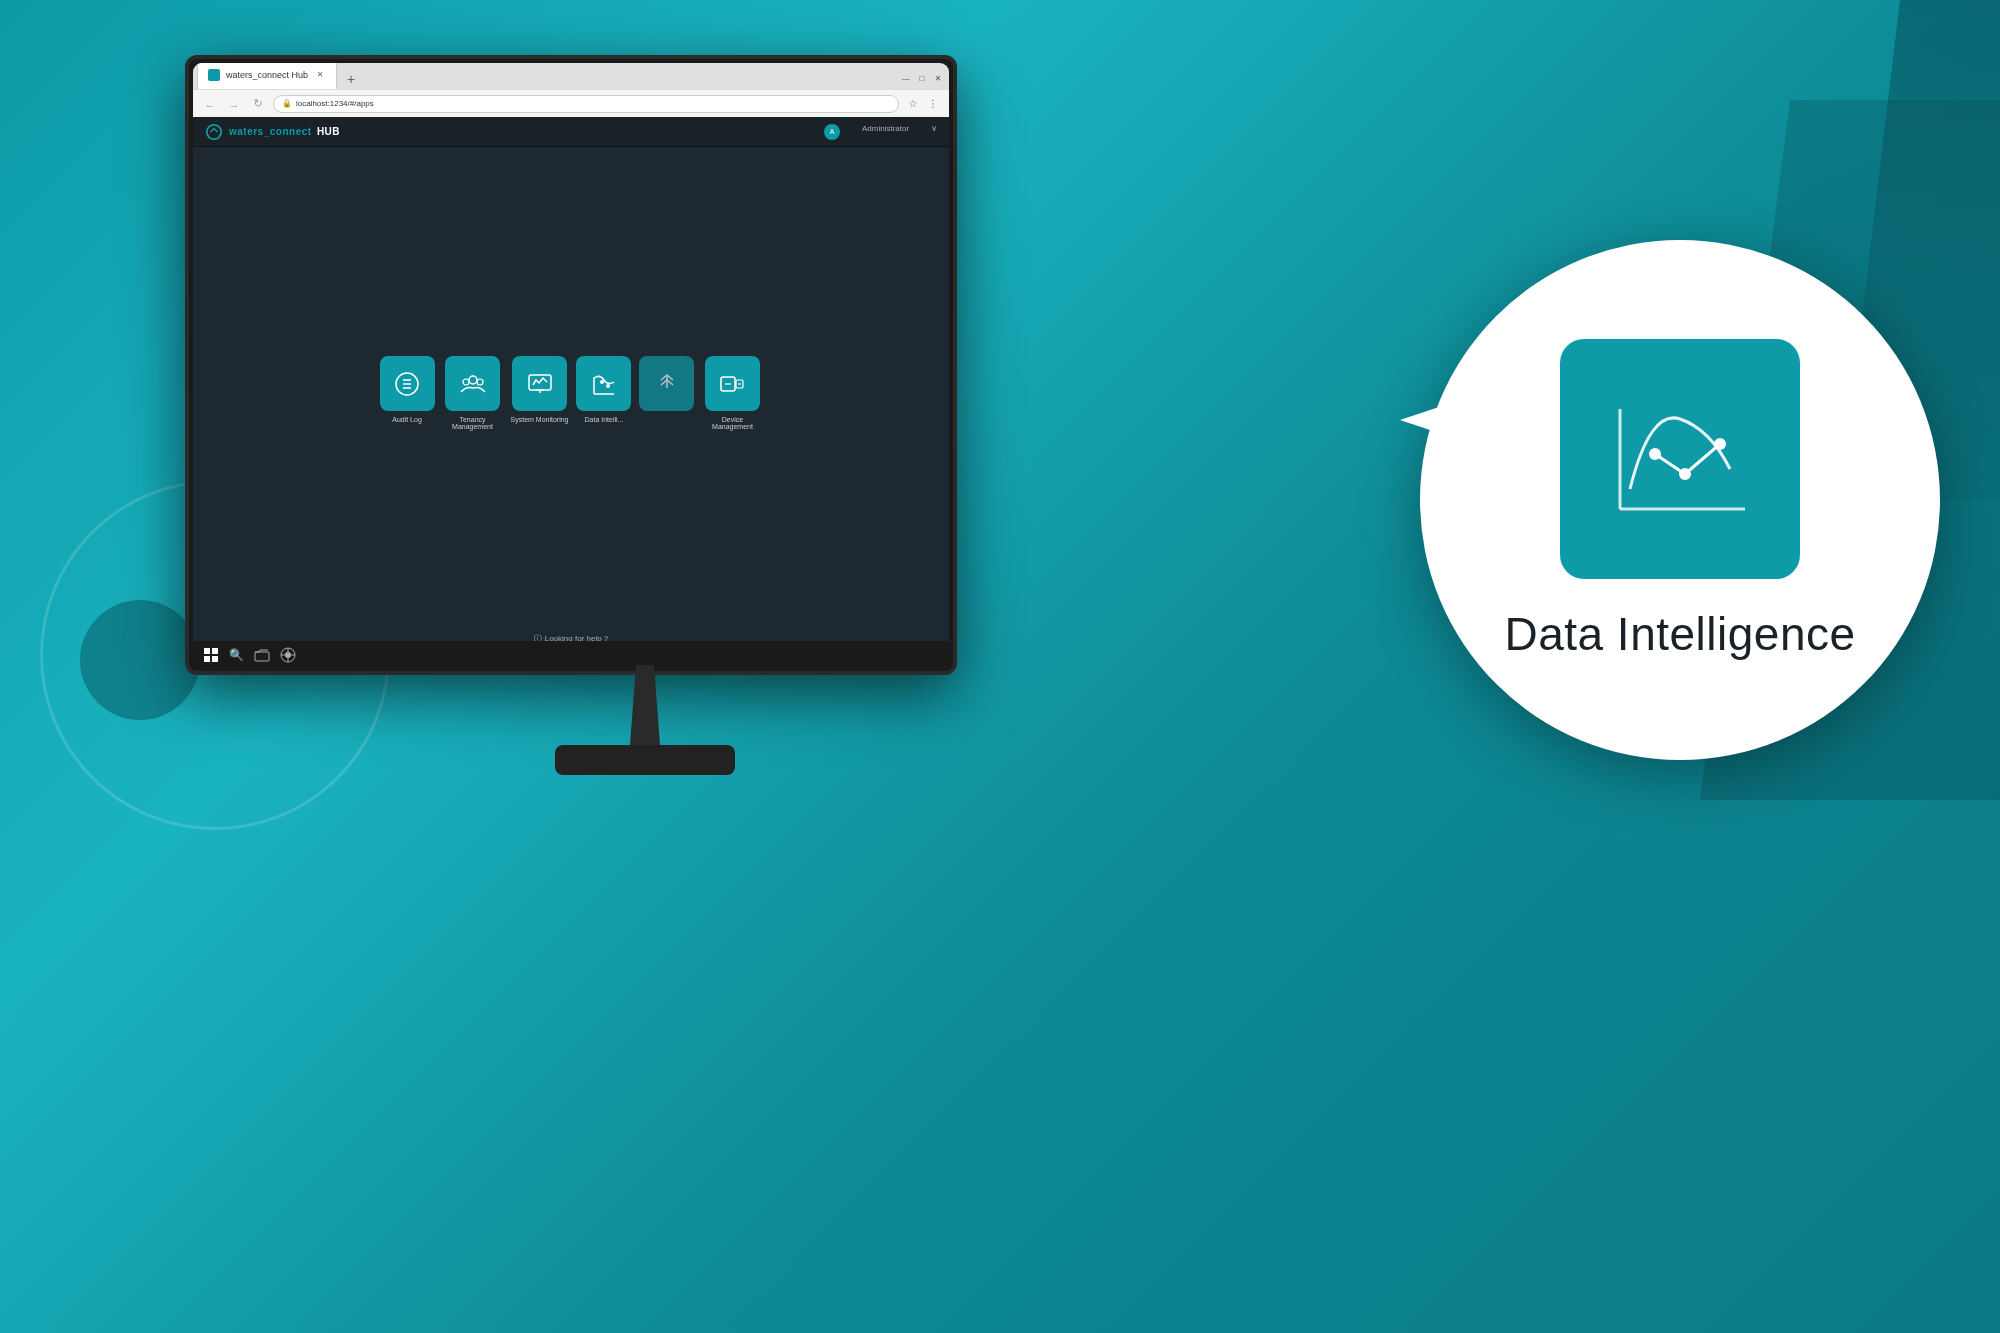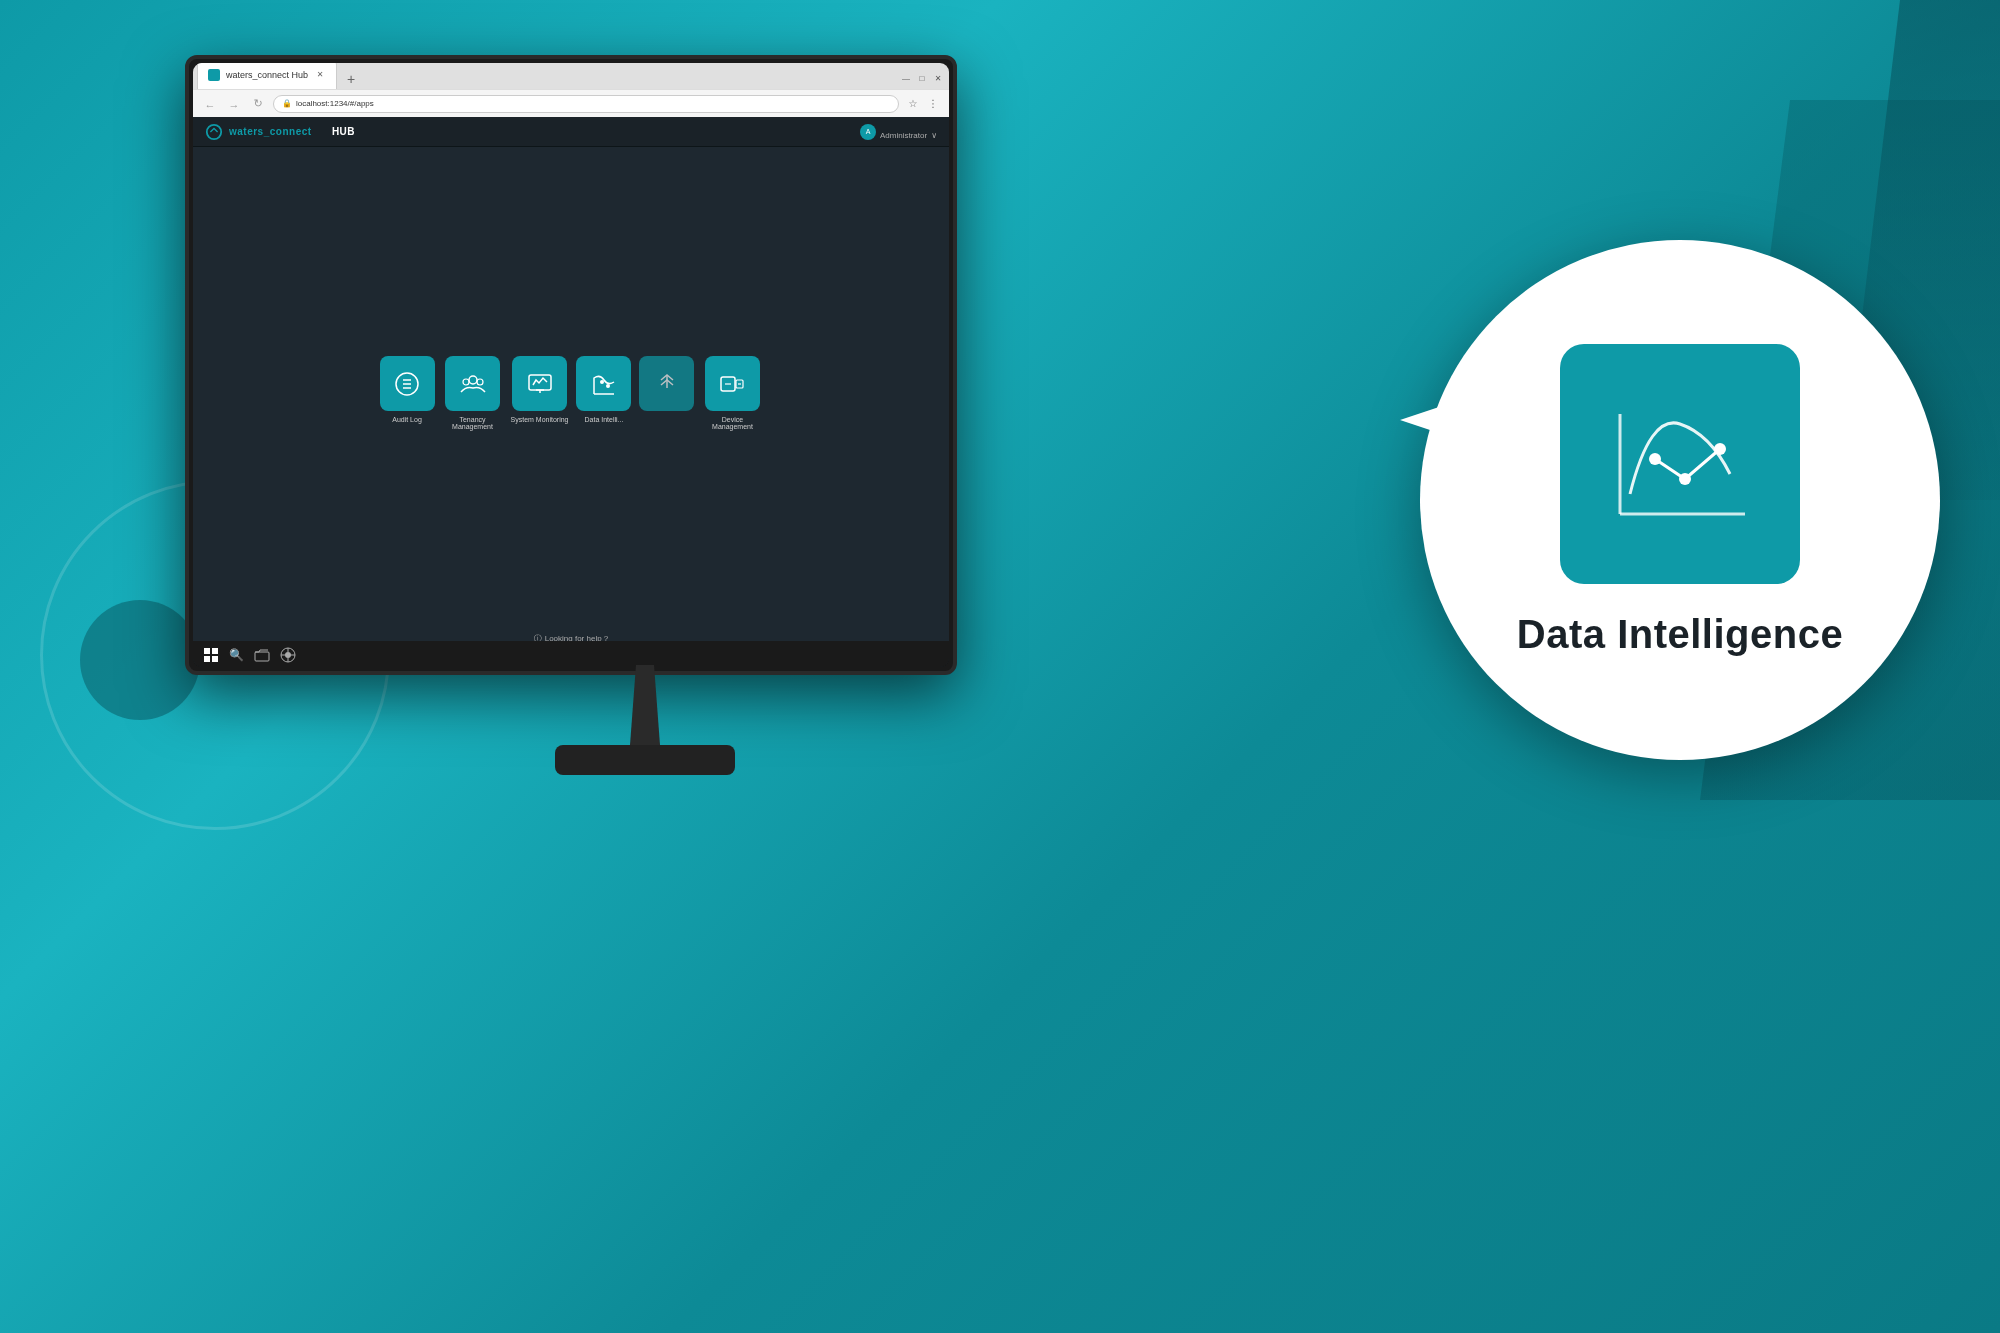--- a/index.html
+++ b/index.html
@@ -225,22 +225,22 @@
       letter-spacing: 0.5px;
     }
 
     .app-title span {
       color: #0e9aa7;
     }
 
     .app-user {
       margin-left: auto;
       display: flex;
-      align-items: flex-end;
-      gap: 4px;
+      align-items: flex-start;
+      gap: 22px;
       font-size: 8px;
       color: #aaa;
       padding-left: 20px;
     }
 
     .user-avatar-small {
       width: 16px;
       height: 16px;
       background: #0e9aa7;
       border-radius: 50%;
@@ -451,21 +451,21 @@
         <div class="app-header">
           <div class="app-logo">
             <div class="logo-icon">
               <svg viewBox="0 0 20 20" fill="#0e9aa7" width="18" height="18">
                 <circle cx="10" cy="10" r="8" fill="none" stroke="#0e9aa7" stroke-width="2"></circle>
                 <path d="M6 10 L10 6 L14 10" fill="none" stroke="#0e9aa7" stroke-width="1.5"></path>
               </svg>
             </div>
             <span class="app-title">
               <span>waters_connect</span>
-              <span style="color:#fff; margin-left:17px;">HUB</span>
+              <span style="color:#fff; margin-left:2px;">HUB</span>
             </span>
           </div>
           <div class="app-user">
             <div class="user-avatar-small">A</div>
             <span>Administrator</span>
             <span>∨</span>
           </div>
         </div>
 
         <div class="apps-grid-container">
@@ -628,21 +628,21 @@
 
         <path d="M55 65 L85 85 L120 55" stroke="white" stroke-width="3" fill="none"></path>
 
         <circle cx="55" cy="65" r="6" fill="white"></circle>
         <circle cx="85" cy="85" r="6" fill="white"></circle>
         <circle cx="120" cy="55" r="6" fill="white"></circle>
       </svg>
     </div>
 
     <div style="
-      font-size:40px;
-      font-weight:700;
+      font-size:46px;
+      font-weight:400;
       color:#1a2228;
       letter-spacing:0.5px;
       font-family:Arial,sans-serif;
     ">Data Intelligence</div>
 
   </div>
 </div>
 
 </body></html>

